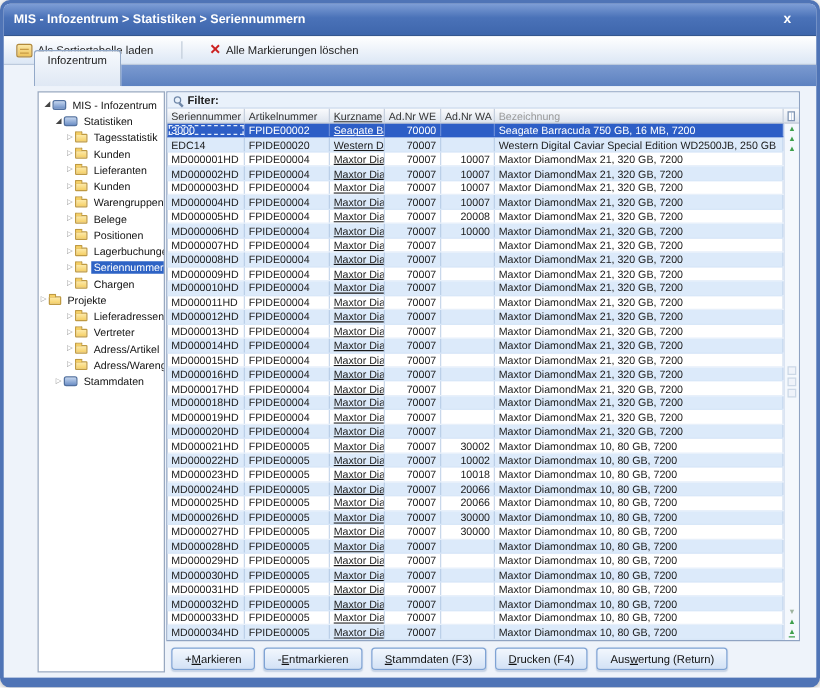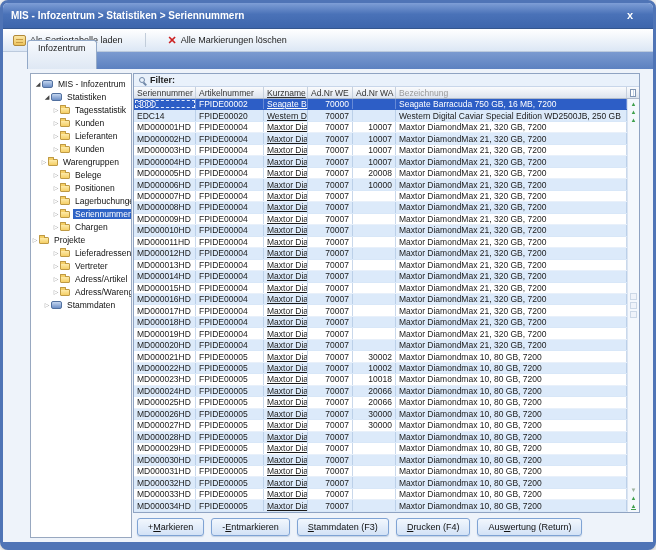--- a/index.html
+++ b/index.html
@@ -149,21 +149,21 @@
         <div class="tree-row" style="padding-left: 21px;">
           <span class="arrow collapsed">▷</span>
           <span class="ticon folder"></span>
           <span class="tree-label">Lieferanten</span>
         </div>
         <div class="tree-row" style="padding-left: 21px;">
           <span class="arrow collapsed">▷</span>
           <span class="ticon folder"></span>
           <span class="tree-label">Kunden</span>
         </div>
-        <div class="tree-row" style="padding-left: 9px;">
+        <div class="tree-row" style="padding-left: 21px;">
           <span class="arrow collapsed">▷</span>
           <span class="ticon folder"></span>
           <span class="tree-label">Warengruppen</span>
         </div>
         <div class="tree-row" style="padding-left: 21px;">
           <span class="arrow collapsed">▷</span>
           <span class="ticon folder"></span>
           <span class="tree-label">Belege</span>
         </div>
         <div class="tree-row" style="padding-left: 21px;">

